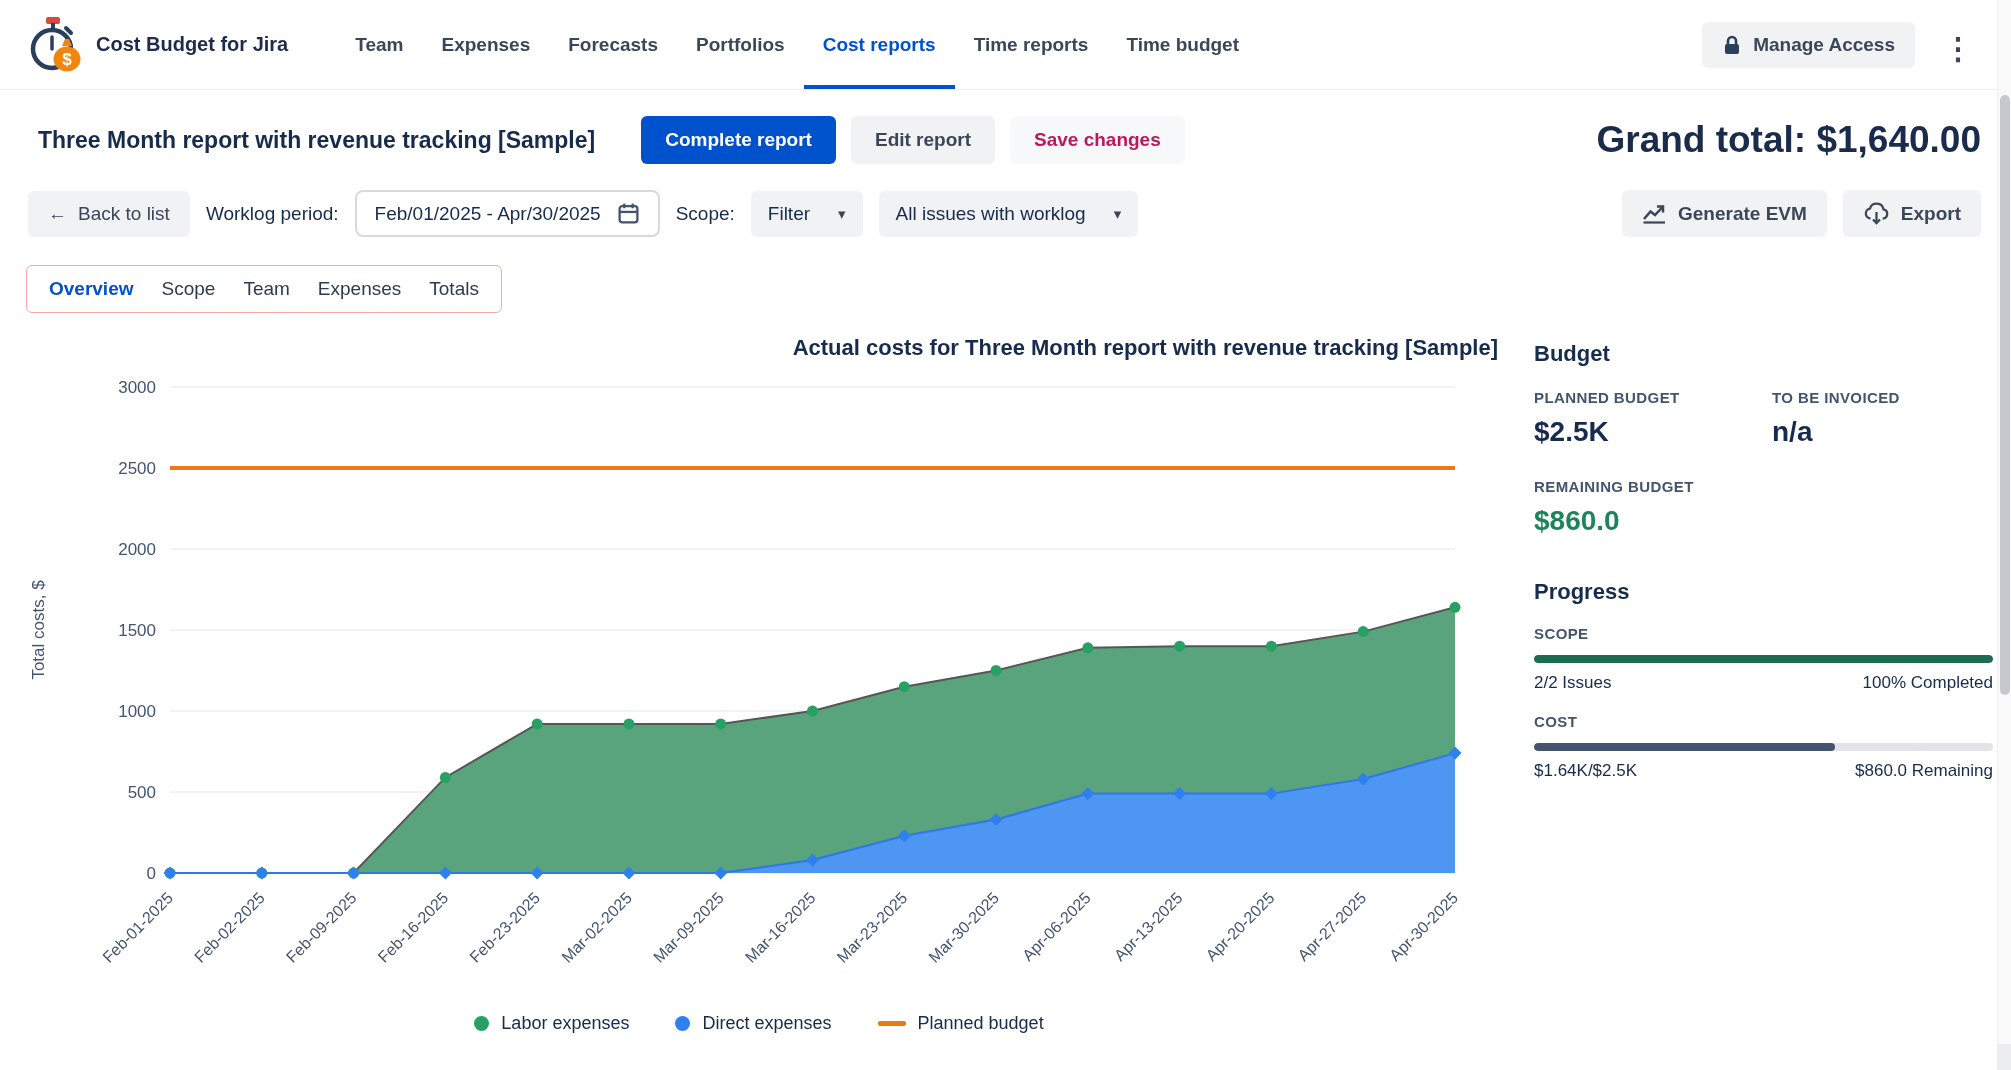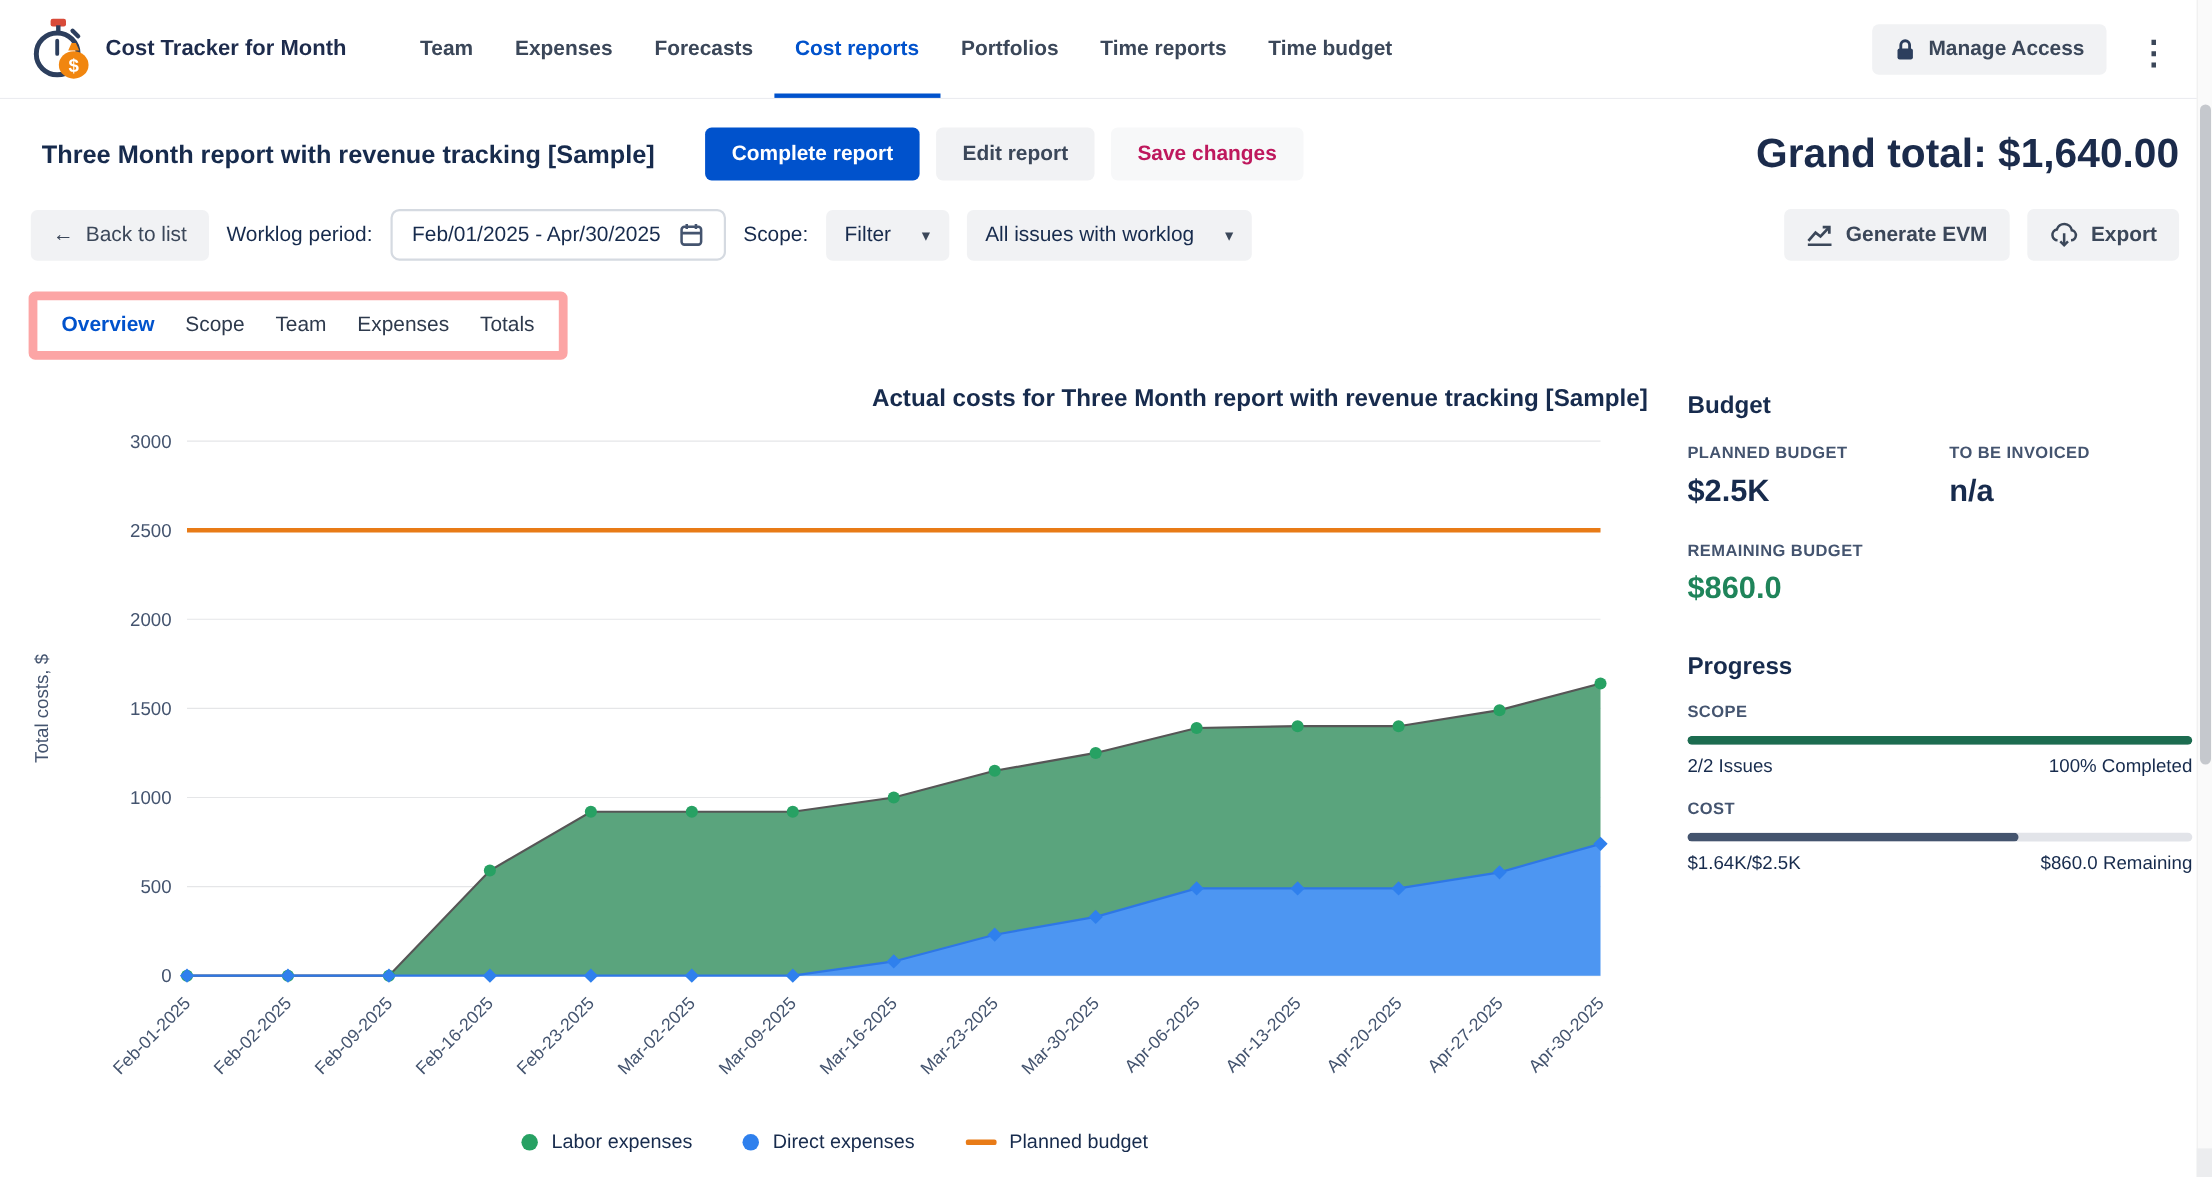--- a/index.html
+++ b/index.html
@@ -34,21 +34,21 @@
   .toolbar{display:flex;align-items:center;margin-top:26px;padding:0 30px 0 28px;gap:16px}
   .tlabel{font-size:19px;color:#172B4D;white-space:nowrap}
   .date-input{display:flex;align-items:center;gap:16px;border:2px solid #D5DAE1;border-radius:8px;
     padding:10px 18px;font-size:19px;cursor:pointer;white-space:nowrap}
   .select{display:flex;align-items:center;gap:28px;background:#F1F2F4;border-radius:6px;
     padding:12px 17px;font-size:19px;color:#172B4D;cursor:pointer;white-space:nowrap}
   .chevron{font-size:15px;color:#3B4759}
   .toolbar-right{margin-left:auto;display:flex;gap:16px}
 
   
-  .tabs{display:inline-flex;align-items:center;border:8px solid #fca5a5;border-radius:6px;
+  .tabs{display:inline-flex;align-items:center;border:1px solid #fca5a5;border-radius:6px;
     margin:28px 0 0 26px;padding:4px 8px}
   .tab{padding:8px 14px;font-size:19px;color:#2E3A4D;cursor:pointer;white-space:nowrap}
   .tab.active{color:#0052CC;font-weight:700}
 
   
   .content{display:flex;margin-top:14px;padding-left:20px}
   .chart-col{width:1478px}
   .chart-title{text-align:right;font-size:22px;font-weight:700;margin:8px 0 0 0}
   .ytick{font-size:17px;fill:#44546F}
   .xtick{font-size:16px;fill:#44546F}
@@ -88,29 +88,29 @@
       <svg width="56" height="58" viewBox="0 0 56 58">
         <rect x="20" y="1" width="14" height="7" rx="2" fill="#D84B3A"></rect>
         <rect x="25" y="7" width="4" height="6" fill="#2C3E5D"></rect>
         <line x1="40" y1="12" x2="45" y2="17" stroke="#2C3E5D" stroke-width="4" stroke-linecap="round"></line>
         <circle cx="26" cy="33" r="19" fill="none" stroke="#2C3E5D" stroke-width="4.5"></circle>
         <line x1="26" y1="33" x2="26" y2="21" stroke="#2C3E5D" stroke-width="3.5" stroke-linecap="round"></line>
         <path d="M36 30 l10 0 l-3 -7 l-4 0 z" fill="#F1860F"></path>
         <ellipse cx="41" cy="43" rx="13.5" ry="12.5" fill="#F1860F"></ellipse>
         <text x="41" y="49" text-anchor="middle" font-size="17" font-weight="bold" fill="#fff" font-family="Liberation Sans, sans-serif">$</text>
       </svg>
-      <span class="app-name">Cost Tracker for Month</span>
+      <span class="app-name">Cost Budget for Jira</span>
     </div>
 
     <nav>
       <a class="nav-item">Team</a>
       <a class="nav-item">Expenses</a>
       <a class="nav-item">Forecasts</a>
+      <a class="nav-item">Portfolios</a>
       <a class="nav-item active">Cost reports</a>
-      <a class="nav-item">Portfolios</a>
       <a class="nav-item">Time reports</a>
       <a class="nav-item">Time budget</a>
     </nav>
 
     <div class="header-right">
       <button class="btn btn-subtle">
         <svg width="20" height="22" viewBox="0 0 20 22">
           <path d="M6 11 V7 a4 4 0 0 1 8 0 v4" fill="none" stroke="#2C3E5D" stroke-width="2.6"></path>
           <rect x="3" y="10" width="14" height="10" rx="2" fill="#2C3E5D"></rect>
         </svg>

